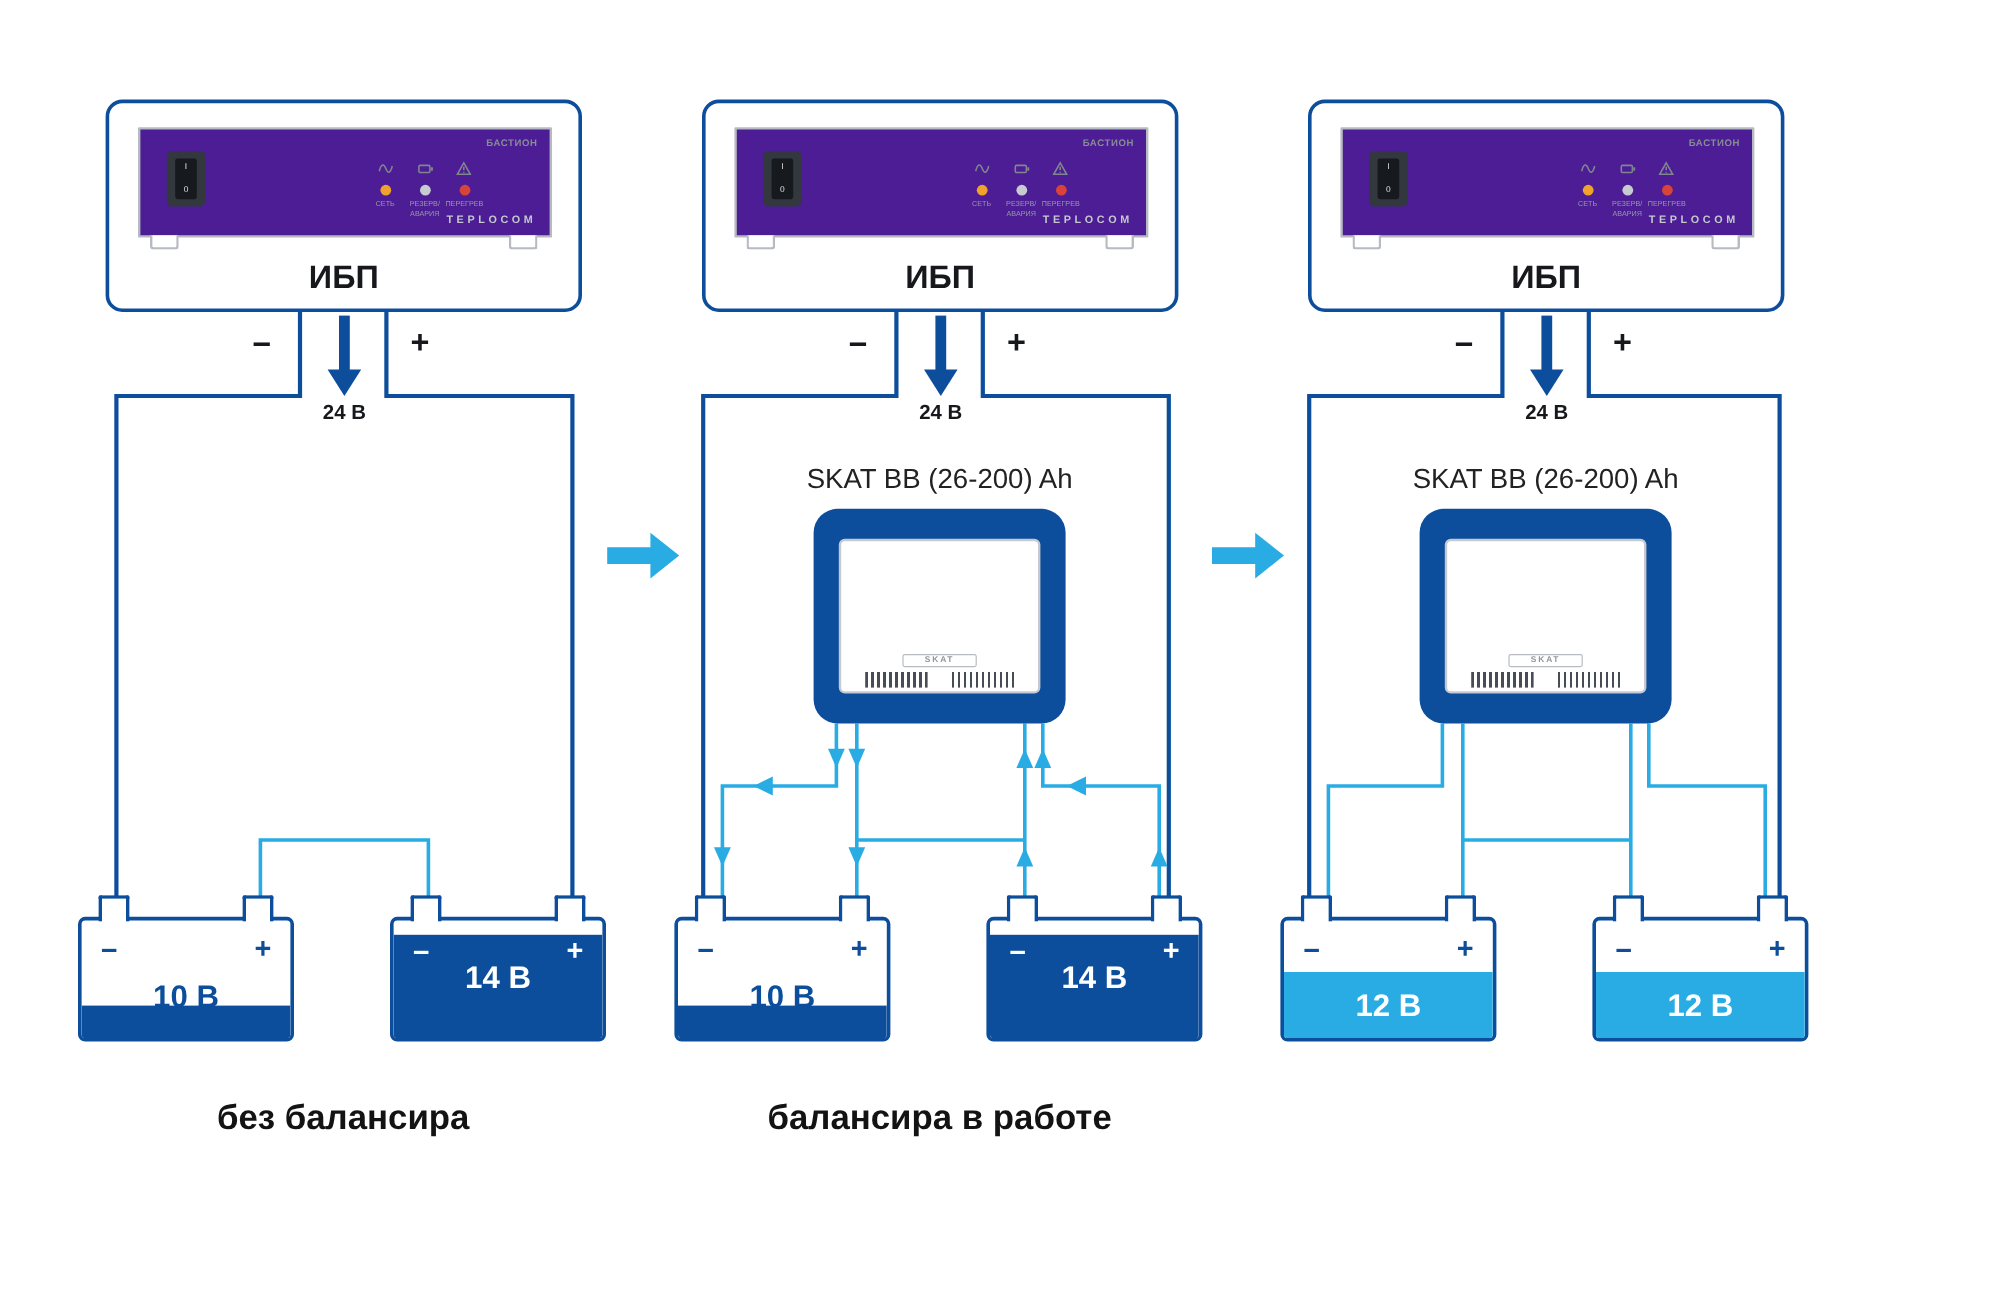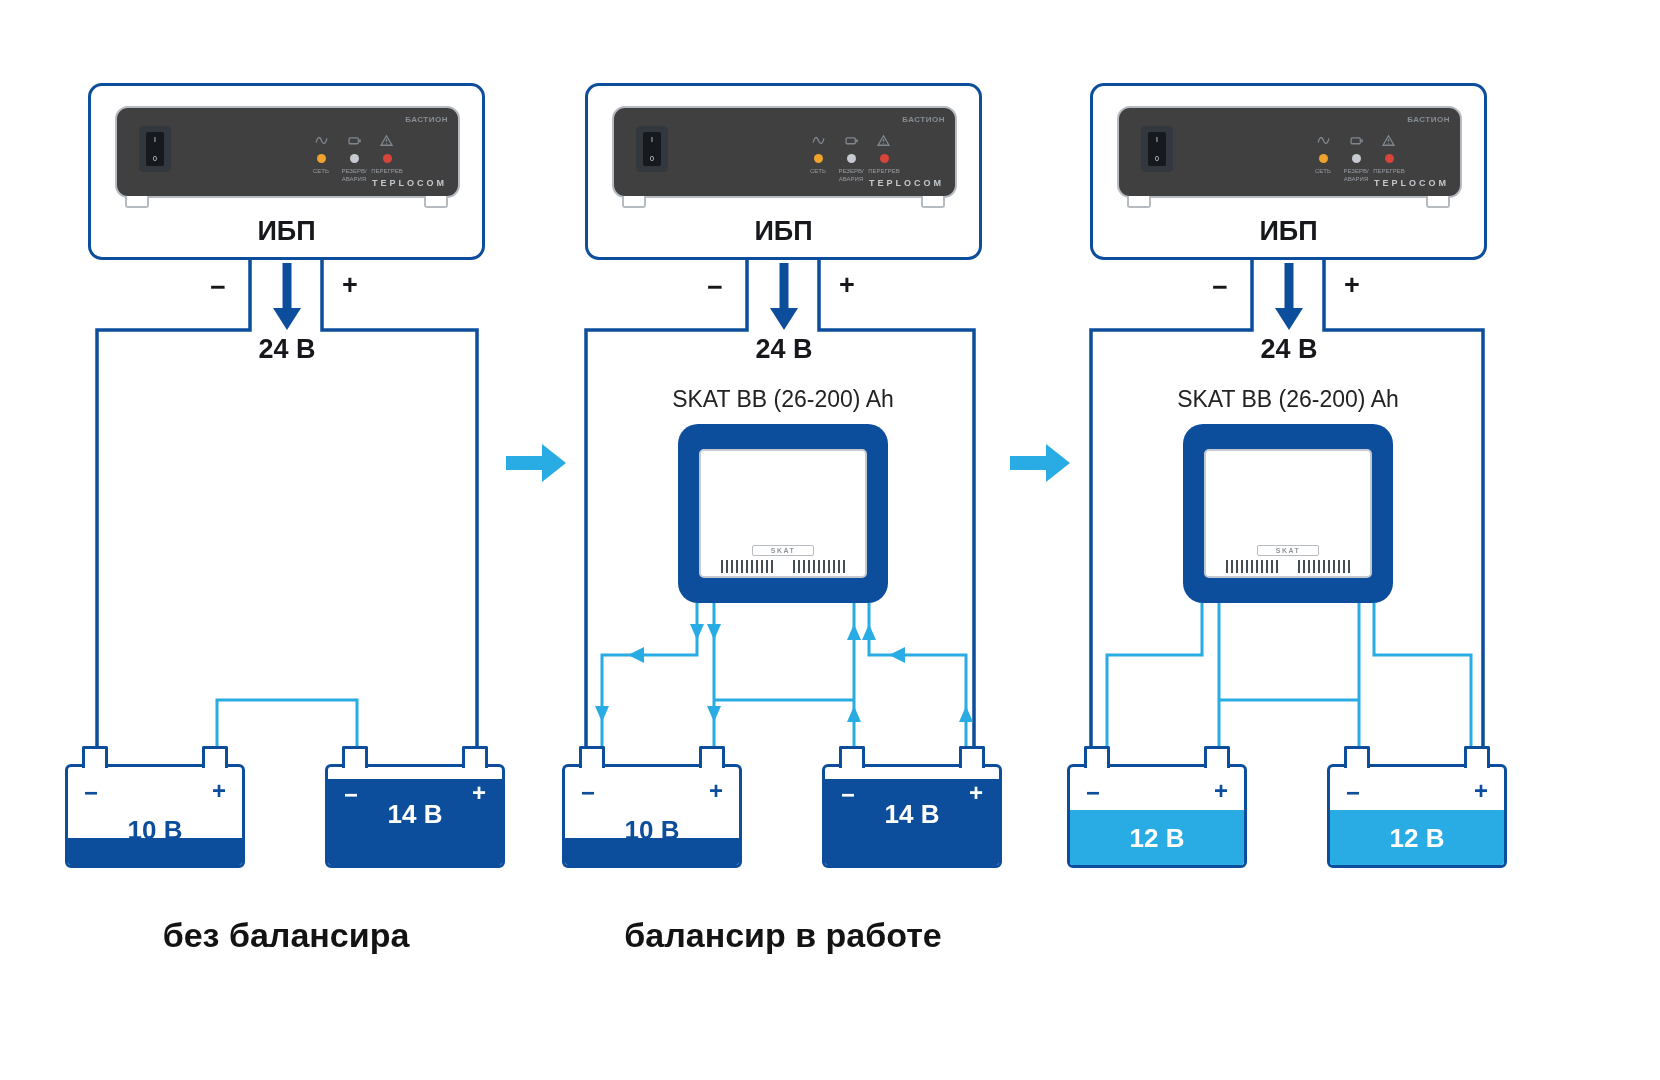--- a/index.html
+++ b/index.html
@@ -16,42 +16,42 @@
 
   svg.wires{position:absolute;left:0;top:0;width:560px;height:1080px;pointer-events:none}
   .w{fill:none}
   .w-dark{stroke:var(--blue);stroke-width:3.5}
   .w-cyan{stroke:var(--cyan);stroke-width:3}
   .shaft{stroke:var(--blue);stroke-width:9}
   .arr{fill:var(--cyan)}
   .arr-dark{fill:var(--blue)}
 
   .ups-box{position:absolute;left:88px;top:83px;width:397px;height:177px;border:3.5px solid var(--blue);border-radius:14px;background:#fff}
-  .faceplate{position:absolute;left:24px;top:20px;width:345px;height:92px;border:2px solid #b6bbc2;border-radius:13px;background:#404040}
+  .faceplate{position:absolute;left:24px;top:20px;width:345px;height:92px;border:2px solid #b6bbc2;border-radius:1px;background:#4c1d95}
   .foot{position:absolute;top:110px;width:24px;height:12px;border:2px solid #b6bbc2;border-top:none;border-radius:0 0 3px 3px;background:#fff}
   .foot-l{left:34px}.foot-r{right:34px}
   .pswitch{position:absolute;left:22px;top:18px;width:32px;height:46px;background:#33383f;border-radius:4px}
   .rocker{position:absolute;left:7px;top:6px;width:18px;height:34px;background:#16191d;border-radius:2px;color:#dfe2e6;font-size:7px;line-height:1;text-align:center;display:flex;flex-direction:column;justify-content:space-between;padding:4px 0}
   .icons{position:absolute;left:198px;top:26px;width:78px;display:flex;justify-content:space-between}
   .fico{fill:none;stroke:#80868e;stroke-width:1.2}
   .fico .f{fill:#80868e;stroke:none}
   .led{position:absolute;top:46px;width:9px;height:9px;border-radius:50%}
   .led1{left:200px;background:#efa22d}
   .led2{left:233px;background:#c7cbd1}
   .led3{left:266px;background:#d8443a}
   .ledlab{position:absolute;top:60px;width:44px;font-size:6px;line-height:1.3;color:#969ba2;text-align:center}
   .ll1{left:182px}.ll2{left:215px}.ll3{left:248px}
   .brand{position:absolute;right:10px;top:7px;font-size:8px;font-weight:700;color:#878d94;letter-spacing:.5px}
   .wordmark{position:absolute;right:11px;top:70px;font-size:9px;font-weight:700;letter-spacing:3px;color:#c3c8cd}
   .ups-title{position:absolute;left:0;top:130px;width:100%;text-align:center;font-size:27px;font-weight:700;color:var(--ink)}
 
   .pol{position:absolute;font-size:27px;font-weight:700;color:var(--ink);width:40px;text-align:center}
   .pol-minus{left:198px;top:272px}
   .pol-plus{left:330px;top:270px}
-  .voltage{position:absolute;left:187px;top:334px;width:200px;text-align:center;font-size:27px;font-weight:700;color:var(--ink)}
+  .voltage{position:absolute;left:187px;top:334px;width:200px;text-align:center;font-size:17px;font-weight:700;color:var(--ink)}
   .bal-title{position:absolute;left:36px;top:386px;width:500px;text-align:center;font-size:23px;font-weight:400;color:#222}
 
   .balancer{position:absolute;left:181px;top:424px;width:210px;height:179px;background:var(--blue);border-radius:20px}
   .bal-screen{position:absolute;left:21px;top:25px;right:21px;bottom:25px;background:#fff;border:2px solid #c6cad0;border-radius:5px}
   .bal-badge{position:absolute;left:50%;transform:translateX(-50%);bottom:20px;width:62px;height:11px;border:1px solid #b7bcc2;border-radius:2px;font-size:7px;font-weight:700;letter-spacing:1.5px;color:#90969d;text-align:center;line-height:9px}
   .vent{position:absolute;bottom:3px;width:52px;height:13px;background:repeating-linear-gradient(90deg,#474d55 0 2px,transparent 2px 5px)}
   .vent-l{left:20px}.vent-r{right:20px}
 
   .battery{position:absolute;top:746px;width:180px;height:122px}
   .bat1{left:65px}.bat2{left:325px}
@@ -70,21 +70,21 @@
 
   .bat-high .bat-fill{top:12px;background:var(--blue)}
   .bat-high .bat-minus,.bat-high .bat-plus,.bat-high .bat-label{color:#fff}
   .bat-high .bat-label{top:32px}
   .bat-high .bat-minus{top:14px}.bat-high .bat-plus{top:12px}
 
   .bat-bal .bat-fill{height:55px;background:var(--cyan)}
   .bat-bal .bat-minus,.bat-bal .bat-plus{color:var(--blue)}
   .bat-bal .bat-label{color:#fff;top:56px}
 
-  .caption{position:absolute;left:6px;top:916px;width:560px;text-align:center;font-size:34px;font-weight:700;color:#131313}
+  .caption{position:absolute;left:6px;top:916px;width:560px;text-align:center;font-size:29px;font-weight:700;color:#131313}
   svg.stage-arrows{position:absolute;left:0;top:0;width:1660px;height:1080px;pointer-events:none}
 </style>
 </head>
 <body>
 
 <div class="canvas">
 
   <div class="panel p1">
     <svg class="wires" viewBox="0 0 560 1080">
       <polyline class="w w-dark" points="250,260 250,330 97,330 97,750"></polyline>
@@ -244,21 +244,21 @@
       <span class="term term-l"></span>
       <span class="term term-r"></span>
       <div class="bat-body">
         <span class="bat-minus">−</span>
         <span class="bat-plus">+</span>
         <div class="bat-label">14 В</div>
         <div class="bat-fill"></div>
       </div>
     </div>
 
-    <div class="caption">балансир в работе</div>
+    <div class="caption">балансира в работе</div>
   </div>
 
   <div class="panel p3">
     <svg class="wires" viewBox="0 0 560 1080">
       <polyline class="w w-dark" points="250,260 250,330 89,330 89,750"></polyline>
       <polyline class="w w-dark" points="322,260 322,330 481,330 481,750"></polyline>
       <polyline class="w w-cyan" points="200,603 200,655 105,655 105,750"></polyline>
       <polyline class="w w-cyan" points="217,603 217,750"></polyline>
       <polyline class="w w-cyan" points="357,603 357,750"></polyline>
       <polyline class="w w-cyan" points="372,603 372,655 469,655 469,750"></polyline>

